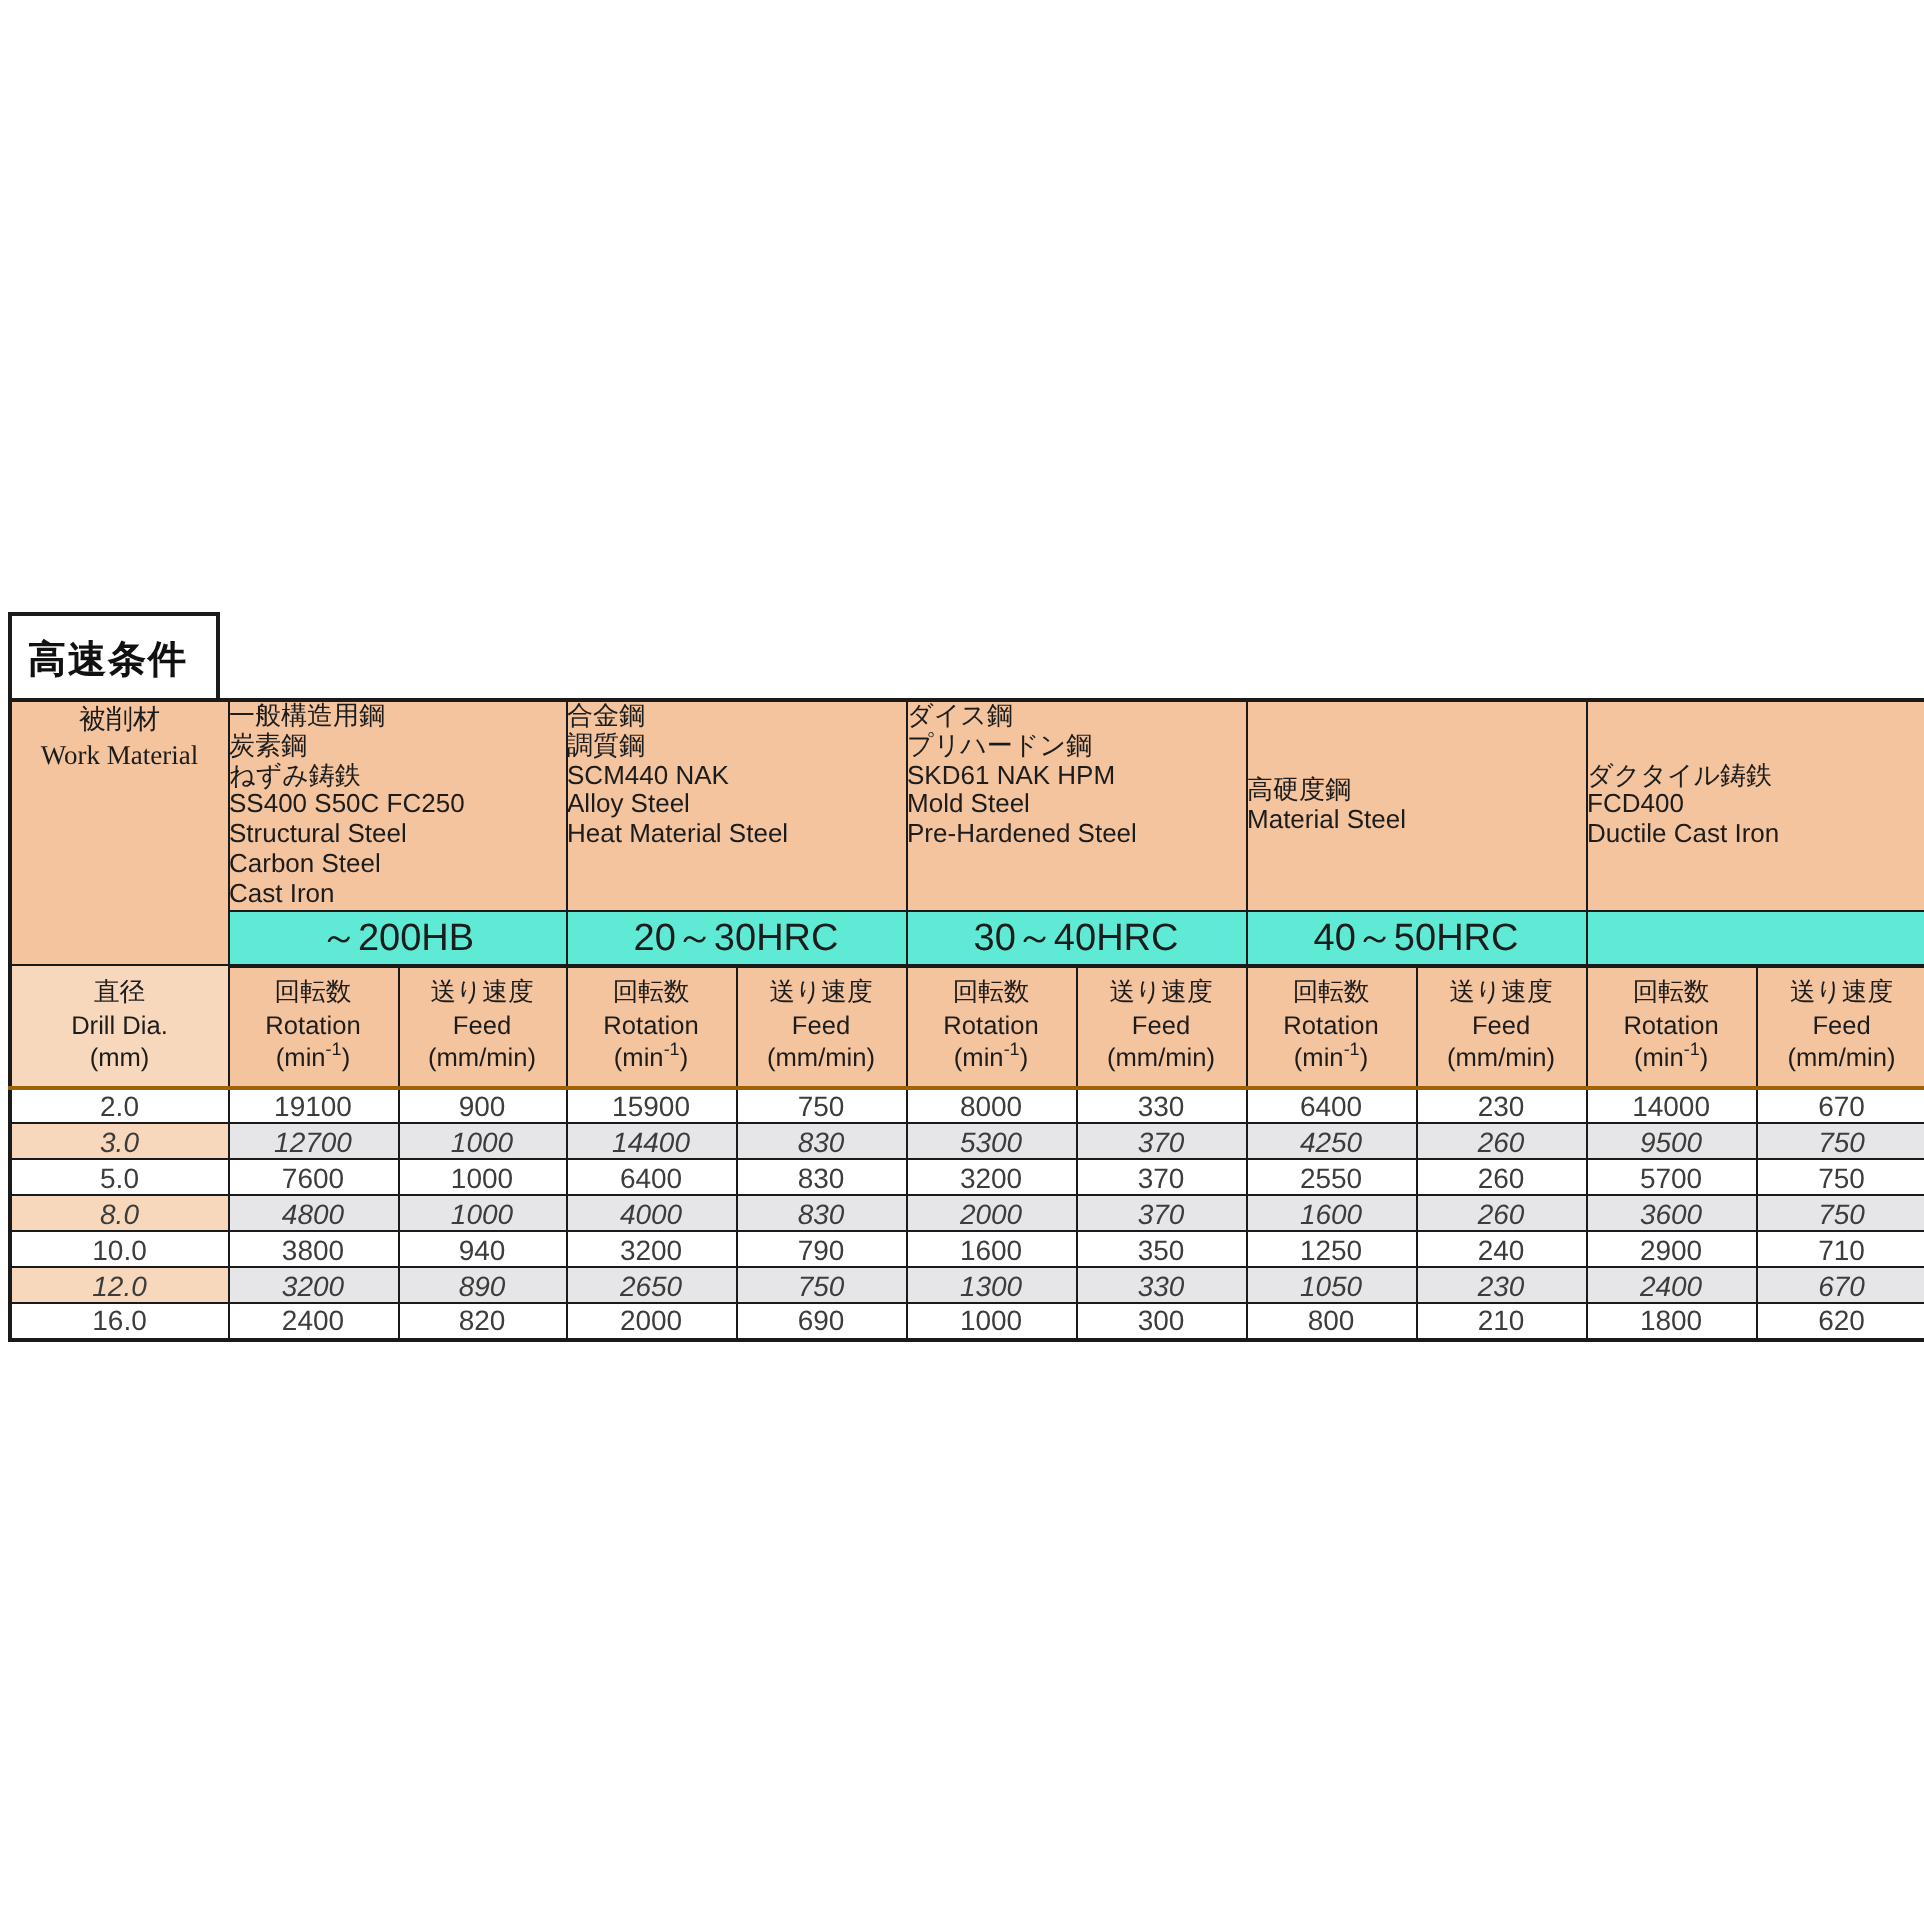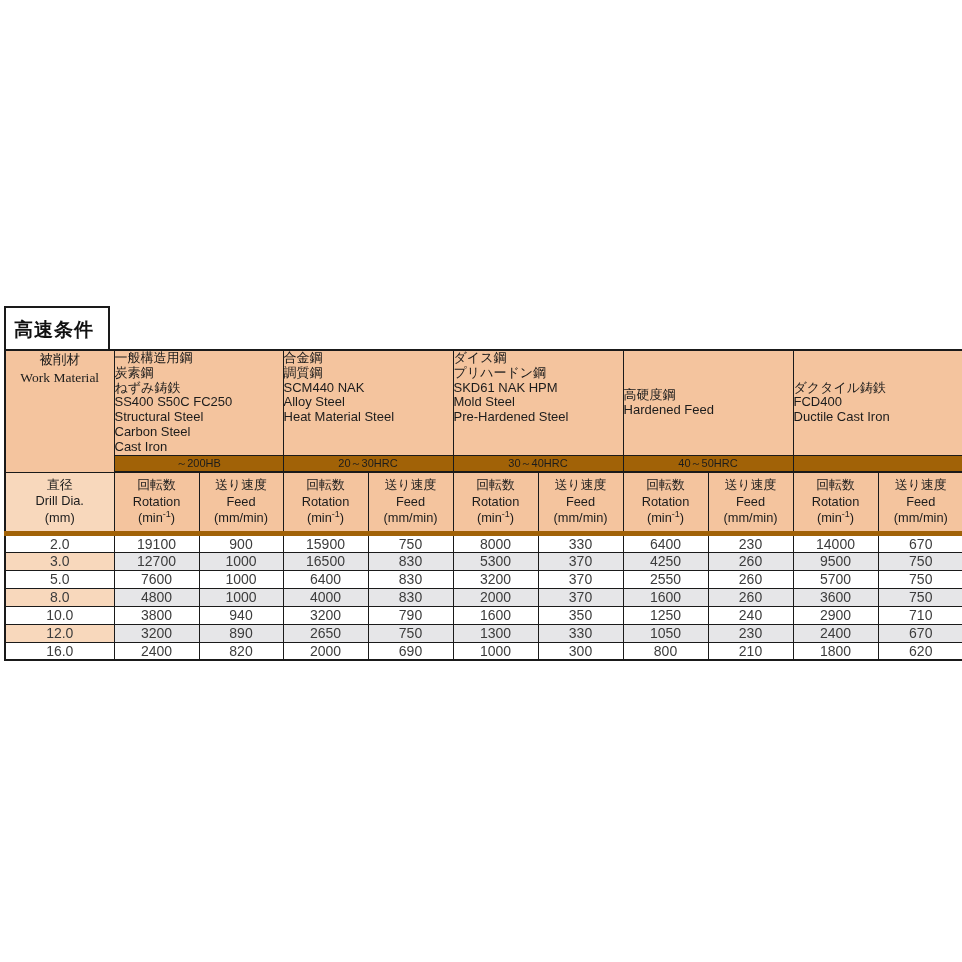--- a/index.html
+++ b/index.html
@@ -44,42 +44,42 @@
   td.workmat {
     text-align: center; vertical-align: middle;
     font-size: 13.5px; line-height: 18px; font-family: Liberation Serif, serif;
   }
   td.mat { font-size: 13px; line-height: 14.8px; padding: 2px 2px 0 7px; text-align: left; }
   td.mat.vmid { vertical-align: middle; padding-top: 0; }
 
   
   tr.hard-row { height: 17px; }
   tr.hard-row td {
-    background: #a16207; text-align: center;
-    font-size: 11px; border-bottom: 2px solid #1a1a1a;
+    background: #5eead4; text-align: center;
+    font-size: 19px; border-bottom: 2px solid #1a1a1a;
   }
 
   
   tr.sub-row { height: 61px; }
   tr.sub-row td {
     background: #f4c49e; text-align: center; vertical-align: middle;
     font-size: 12.8px; line-height: 16.5px;
-    border-bottom: 5px solid #a16207;
+    border-bottom: 2px solid #a16207;
   }
   tr.sub-row td.dia-hdr { background: #f8d8bc; }
   tr.sub-row sup { font-size: 9px; line-height: 0; }
 
   
   tr.data { height: 18px; }
   tr.data td {
     text-align: center; vertical-align: middle;
     font-size: 14px; color: #3c3c3c;
     background: #ffffff;
   }
-  tr.data.alt td { background: #e6e6e8; }
+  tr.data.alt td { background: #e6e6e8; font-style: italic; }
   tr.data.alt td.dia { background: #f8d8bc; }
 </style>
 </head>
 <body>
 
 <div class="title-box">
   <span class="title-ja">高速条件</span>
 </div>
 
 <table class="hsc">
@@ -121,21 +121,21 @@
       </td>
       <td class="mat gs" colspan="2">
         <div>ダイス鋼</div>
         <div>プリハードン鋼</div>
         <div>SKD61 NAK HPM</div>
         <div>Mold Steel</div>
         <div>Pre-Hardened Steel</div>
       </td>
       <td class="mat gs vmid" colspan="2">
         <div>高硬度鋼</div>
-        <div>Hardened Feed</div>
+        <div>Material Steel</div>
       </td>
       <td class="mat gs vmid" colspan="2">
         <div>ダクタイル鋳鉄</div>
         <div>FCD400</div>
         <div>Ductile Cast Iron</div>
       </td>
     </tr>
 
     <tr class="hard-row">
       <td class="gs" colspan="2">～200HB</td>
@@ -213,21 +213,21 @@
       <td>330</td>
       <td class="gs">6400</td>
       <td>230</td>
       <td class="gs">14000</td>
       <td>670</td>
     </tr>
     <tr class="data alt">
       <td class="dia">3.0</td>
       <td class="gs">12700</td>
       <td>1000</td>
-      <td class="gs">16500</td>
+      <td class="gs">14400</td>
       <td>830</td>
       <td class="gs">5300</td>
       <td>370</td>
       <td class="gs">4250</td>
       <td>260</td>
       <td class="gs">9500</td>
       <td>750</td>
     </tr>
     <tr class="data">
       <td class="dia">5.0</td>

